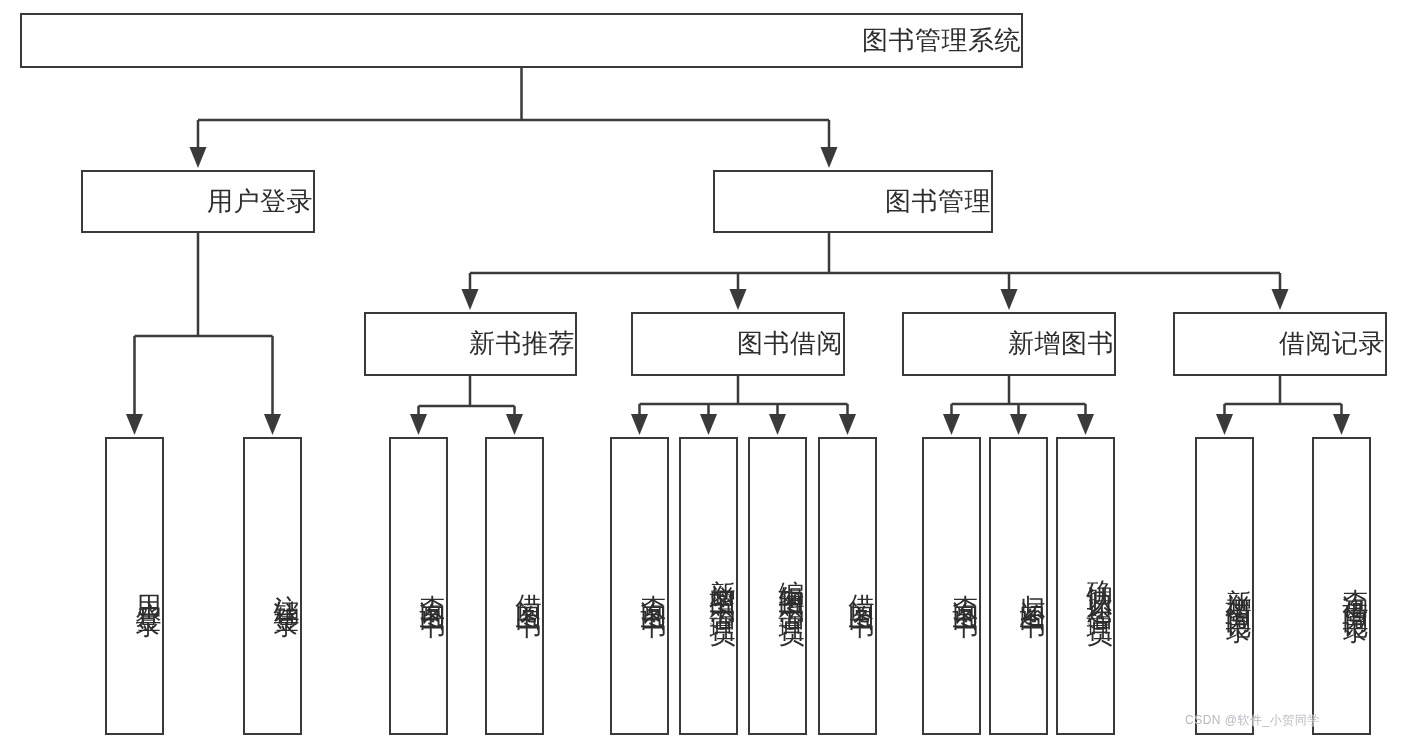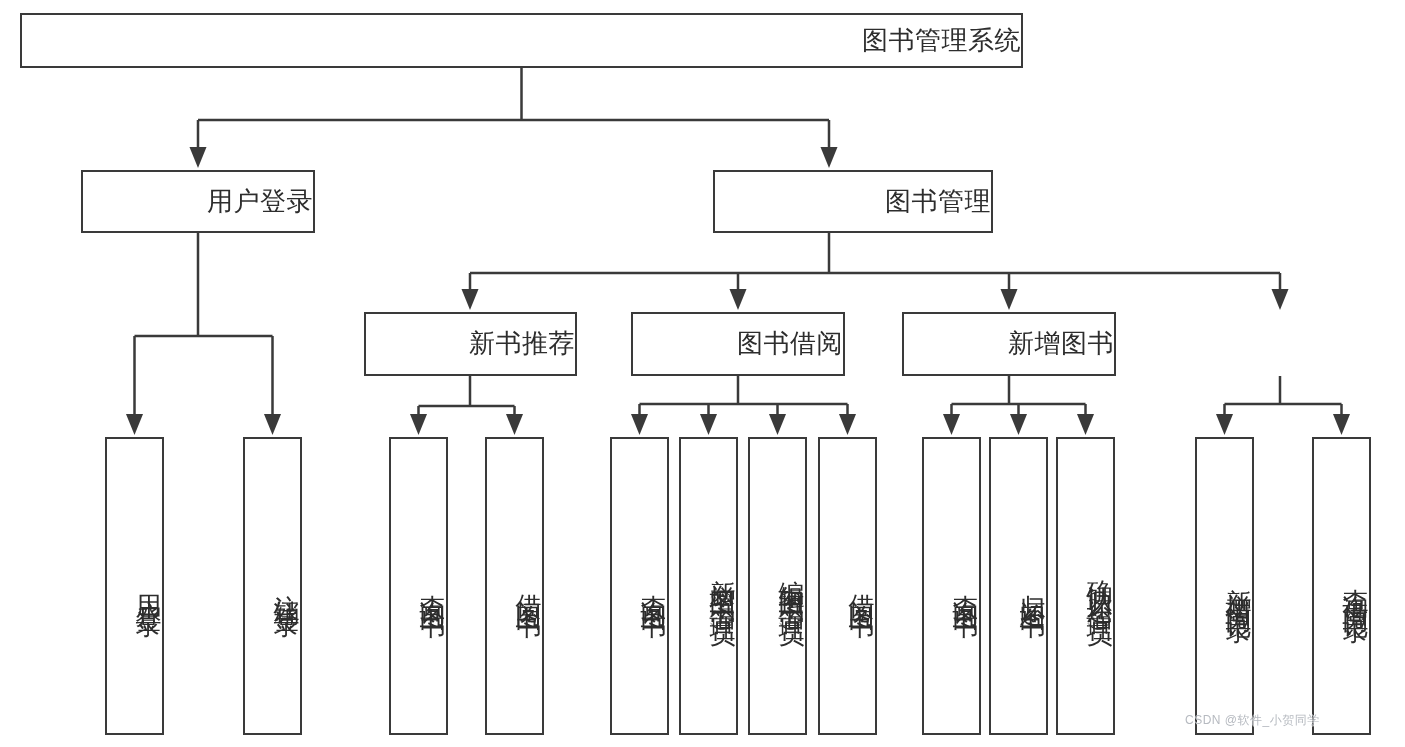--- a/index.html
+++ b/index.html
@@ -123,20 +123,23 @@
 
   <div class="box" style="left:364px;top:312px;width:213px;height:64px">
     <span class="lbl">新书推荐</span>
   </div>
   <div class="box" style="left:631px;top:312px;width:214px;height:64px">
     <span class="lbl">图书借阅</span>
   </div>
   <div class="box" style="left:902px;top:312px;width:214px;height:64px">
     <span class="lbl">新增图书</span>
   </div>
+  <div class="box" style="left:1173px;top:312px;width:214px;height:64px">
+    <span class="lbl">借阅记录</span>
+  </div>
 
   <div class="box v" style="left:105px;top:437px;width:59px;height:298px">
     <span class="lbl">用户登录</span>
   </div>
   <div class="box v" style="left:243px;top:437px;width:59px;height:298px">
     <span class="lbl">注销登录</span>
   </div>
 
   <div class="box v" style="left:389px;top:437px;width:59px;height:298px">
     <span class="lbl">查询图书</span>

